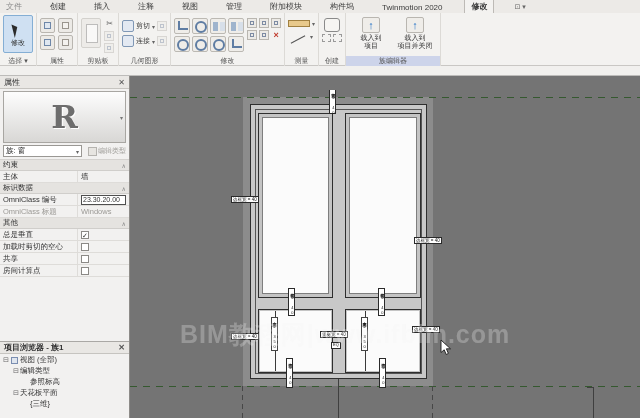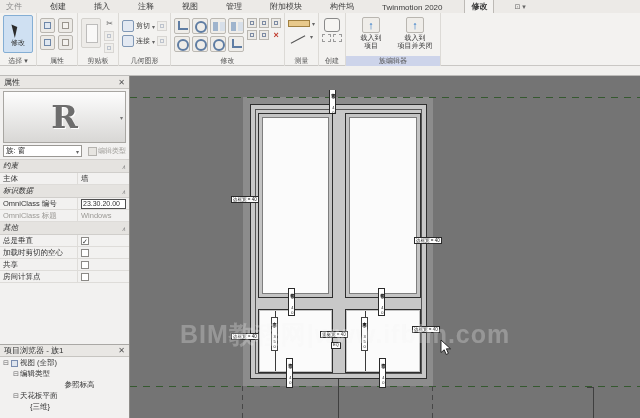--- a/index.html
+++ b/index.html
@@ -72,34 +72,34 @@
   .pal-title .x { margin-left:auto; color:#555; font-size:8px; }
   .preview { height:52px; margin:2px 3px 1px; background:linear-gradient(#fdfdfd,#d8d7d5); border:1px solid #a8a6a2; position:relative; display:flex; align-items:center; justify-content:center; }
   .preview .R { font-family:"DejaVu Serif", serif; font-size:32px; color:#6d6d6d; font-weight:bold; text-shadow:1px 1px 0 #fff; }
   .preview .dd { position:absolute; right:2px; top:50%; transform:translateY(-50%); font-size:6px; color:#777; }
   .typerow { display:flex; gap:6px; padding:1px 3px 2px; align-items:center; }
   .combo { flex:1; height:12px; background:#fff; border:1px solid #9a9894; display:flex; align-items:center; padding:0 2px; font-size:7.5px; }
   .combo .dd { margin-left:auto; font-size:6px; color:#666; }
   .edittype { display:flex; align-items:center; gap:1px; color:#a2a09c; font-size:7px; }
   .edittype .et-ic { width:9px; height:9px; border:1px solid #b5b3af; background:#e7e5e1; }
   .grid { border-top:1px solid #d4d2cf; }
-  .gh { height:11px; background:#e5e3e0; border-bottom:1px solid #d0cecb; display:flex; align-items:center; padding:6px 3px; font-size:7.5px;font-style:italic; }
+  .gh { height:11px; background:#e5e3e0; border-bottom:1px solid #d0cecb; display:flex; align-items:center; padding:0 3px; font-size:7.5px; }
   .gh .chev { margin-left:auto; color:#8a8a8a; font-size:6px; }
   .gr { height:12px; display:flex; border-bottom:1px solid #dedcd9; align-items:stretch; }
   .gr .lab { width:78px; padding:1px 3px; border-right:1px solid #dedcd9; white-space:nowrap; overflow:hidden; display:flex; align-items:center; }
   .gr .val { flex:1; padding:1px 3px; display:flex; align-items:center; white-space:nowrap; overflow:hidden; }
   .gr .val.dis, .gr .lab.dis { color:#9b9995; }
   .valbox { width:100%; height:10px; background:#fff; border:1px solid #4f4f4f; display:flex; align-items:center; padding:0 1px; font-size:7px; }
   .cb { width:8px; height:8px; border:1px solid #8b8986; background:#fff; font-size:7px; line-height:7px; text-align:center; color:#333; }
   .cb[data-checked="true"]::after { content:"✓"; }
   .spacer { flex:1; }
   .props-bottom { height:13px; display:flex; align-items:center; padding:0 4px; border-top:1px solid #d4d2cf; }
   .helplink { color:#3b6fb5; text-decoration:underline; font-size:7.5px; }
   .applybtn { margin-left:auto; color:#a2a09c; border:1px solid #c4c2be; background:#eceae7; font-size:7.5px; padding:0 8px; height:11px; line-height:10px; }
-  .pb-title { height:13px; background:#e9e7e4; border-top:1px solid #aaa8a5; border-bottom:1px solid #c6c4c0; display:flex; align-items:center; padding:0 4px; font-size:8px; }
+  .pb-title { height:13px; background:#e9e7e4; border-top:1px solid #aaa8a5; border-bottom:1px solid #c6c4c0; display:flex; align-items:center; padding:0 4px; font-size:8px;font-weight:bold; }
   .pb-title .x { margin-left:auto; color:#555; }
   .tree { overflow:hidden; flex:1; padding-top:1px; }
   .trow { height:11px; display:flex; align-items:center; white-space:nowrap; }
   .trow .exp { width:8px; text-align:center; color:#6a6a6a; font-size:7px; }
   .doc-ic { width:7px; height:7px; background:#dfe5ee; border:1px solid #7a8db0; margin:0 2px 0 1px; }
 
   
   .canvas { position:absolute; left:130px; top:90px; width:510px; height:342px; background:#747474; overflow:hidden; z-index:10; }
   .wall { position:absolute; left:113px; top:7px; width:190px; height:289px; background:#8c8c8c; }
   .refline-h { position:absolute; left:0; width:510px; height:1px; background:repeating-linear-gradient(90deg,#35592f 0 7px,transparent 7px 13px); }
@@ -343,21 +343,21 @@
     <div class="tree">
       <div class="trow" style="padding-left:2px;">
         <span class="exp">⊟</span>
         <span class="doc-ic"></span>
         <span>视图 (全部)</span>
       </div>
       <div class="trow" style="padding-left:12px;">
         <span class="exp">⊟</span>
         <span>编辑类型</span>
       </div>
-      <div class="trow" style="padding-left:30px;justify-content:center;">
+      <div class="trow" style="padding-left:30px;">
         <span>参照标高</span>
       </div>
       <div class="trow" style="padding-left:12px;">
         <span class="exp">⊟</span>
         <span>天花板平面</span>
       </div>
       <div class="trow" style="padding-left:30px;">
         <span>{三维}</span>
       </div>
 

